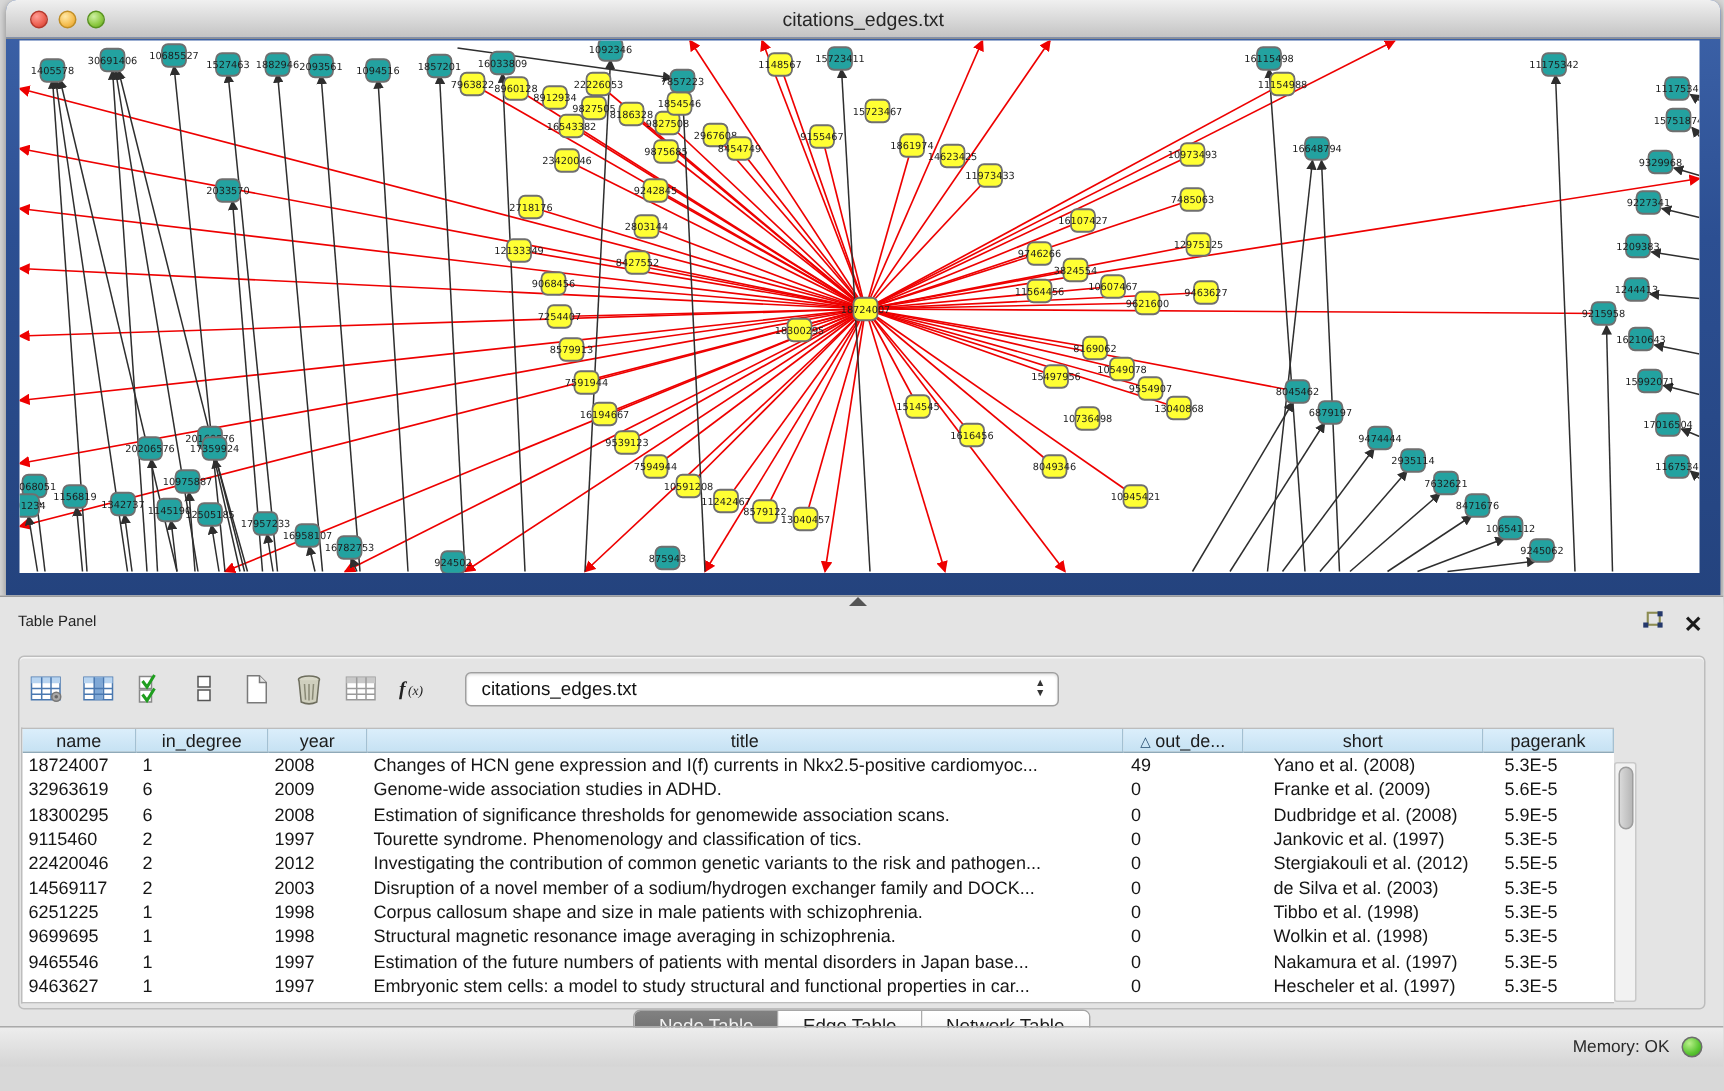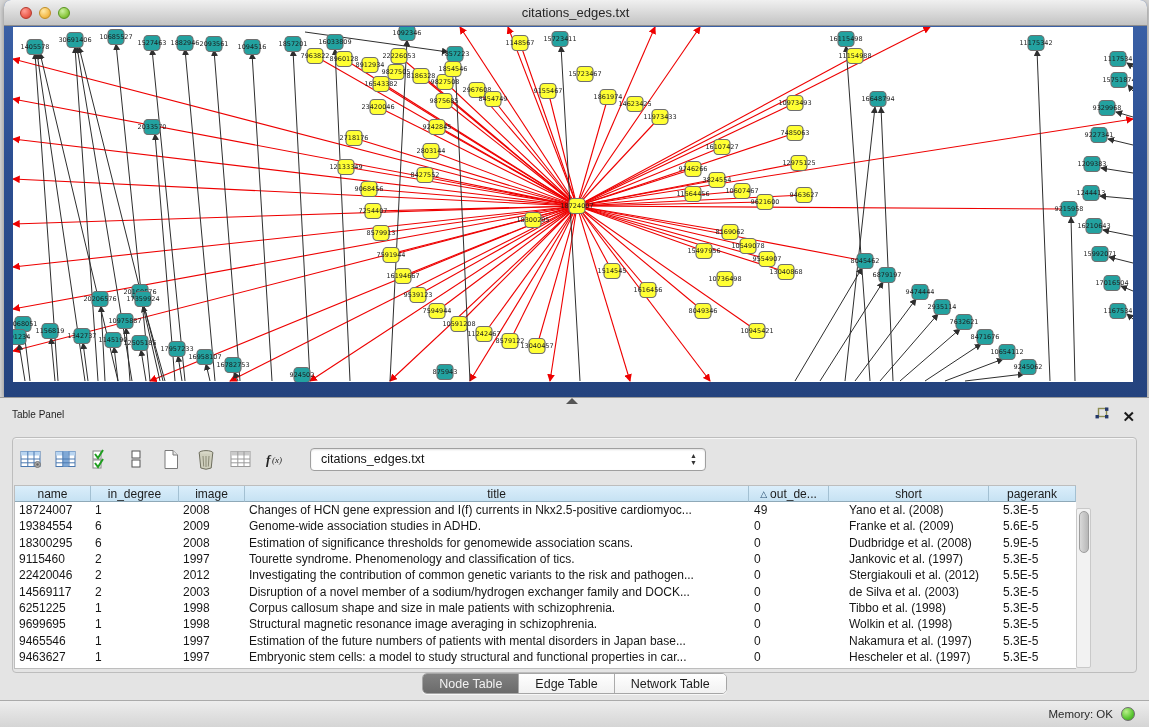--- a/index.html
+++ b/index.html
@@ -71,21 +71,21 @@
 
   .tabs-bar { position:absolute; left:0; top:275px; width:100%; display:flex; justify-content:center; }
   .seg { display:flex; border:1px solid #a6a6a6; border-radius:5px; overflow:hidden;
     background:#fdfdfd; box-shadow:0 1px 0 rgba(255,255,255,.7); height:21px; }
   .seg-btn { padding:0 16px; font-size:12.5px; color:#1c1c1c; display:flex; align-items:center;
     border-right:1px solid #ababab; background:linear-gradient(180deg,#ffffff,#f1f1f1); }
   .seg-btn:last-child { border-right:none; }
   .seg-btn.selected { background:linear-gradient(180deg,#818181,#6b6b6b); color:#f2f2f2; }
 
   
-  .status-bar { position:absolute; left:0; top:700px; width:1149px; height:27px;
+  .status-bar { position:absolute; left:0; top:684px; width:1149px; height:27px;
     background:linear-gradient(180deg,#ededed,#d5d5d5); border-top:1px solid #aaaaaa;
     display:flex; align-items:center; justify-content:flex-end; padding-right:14px; gap:8px; }
   .mem-label { font-size:11.5px; color:#2a2a2a; }
   .mem-dot { width:14px; height:14px; border-radius:50%;
     background:radial-gradient(circle at 35% 30%,#b9f08a,#59c531 60%,#3a9c1d);
     border:1px solid #6d6d6d; }
 </style>
 </head>
 <body>
 
@@ -779,21 +779,21 @@
 
     <div class="grid-table">
       <div class="g-row g-head" id="table-head">
           <div class="cell">
             <span>name</span>
           </div>
           <div class="cell">
             <span>in_degree</span>
           </div>
           <div class="cell">
-            <span>image</span>
+            <span>year</span>
           </div>
           <div class="cell">
             <span>title</span>
           </div>
           <div class="cell">
             <span class="sort-tri">△</span>
             <span>out_de...</span>
           </div>
           <div class="cell">
             <span>short</span>
@@ -806,21 +806,21 @@
           <div class="g-row">
             <div class="cell c0">18724007</div>
             <div class="cell c1">1</div>
             <div class="cell c2">2008</div>
             <div class="cell c3">Changes of HCN gene expression and I(f) currents in Nkx2.5-positive cardiomyoc...</div>
             <div class="cell c4">49</div>
             <div class="cell c5">Yano et al. (2008)</div>
             <div class="cell c6">5.3E-5</div>
           </div>
           <div class="g-row">
-            <div class="cell c0">19384554</div>
+            <div class="cell c0">32963619</div>
             <div class="cell c1">6</div>
             <div class="cell c2">2009</div>
             <div class="cell c3">Genome-wide association studies in ADHD.</div>
             <div class="cell c4">0</div>
             <div class="cell c5">Franke et al. (2009)</div>
             <div class="cell c6">5.6E-5</div>
           </div>
           <div class="g-row">
             <div class="cell c0">18300295</div>
             <div class="cell c1">6</div>

